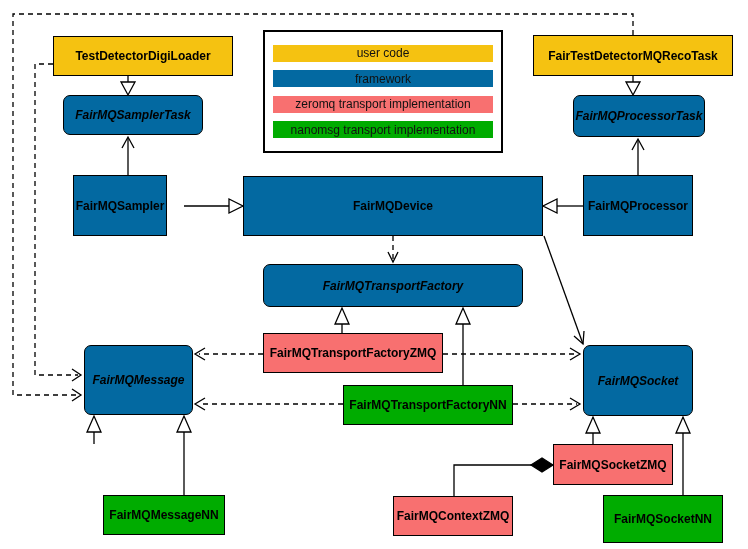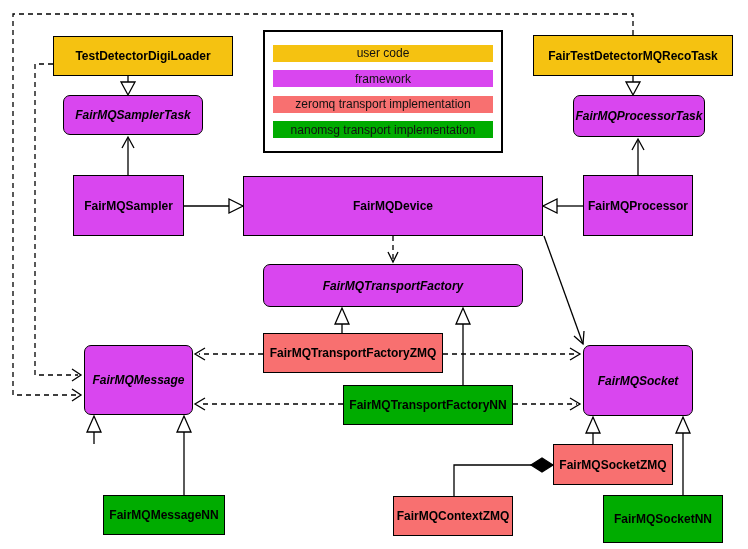--- a/index.html
+++ b/index.html
@@ -8,21 +8,21 @@
     font-family:"Liberation Sans",sans-serif;
   }
   #edges{position:absolute;left:0;top:0;width:748px;height:549px;}
   .node{
     position:absolute;box-sizing:border-box;border:1.6px solid #000;
     display:flex;align-items:center;justify-content:center;text-align:center;
     font-weight:bold;font-size:12px;color:#000;white-space:nowrap;
   }
   .abstract{font-style:italic;border-radius:7px;}
   .c-user{background:#F5C211;}
-  .c-fw{background:#d946ef;}
+  .c-fw{background:#0369a1;}
   .c-zmq{background:#F87070;}
   .c-nn{background:#00AC00;}
   #legend{
     position:absolute;left:263px;top:30px;width:240px;height:123px;
     box-sizing:border-box;border:2px solid #000;background:#fff;
     display:flex;flex-direction:column;justify-content:space-evenly;
     align-items:center;padding:4px 13px;
   }
   .legend-bar{
     width:220px;height:17px;display:flex;align-items:center;justify-content:center;
@@ -162,21 +162,21 @@
   </div>
 
   <div class="node c-user" style="left:53px;top:36px;width:180px;height:40px;">TestDetectorDigiLoader</div>
 
   <div class="node c-user" style="left:533px;top:35px;width:200px;height:41px;">FairTestDetectorMQRecoTask</div>
 
   <div class="node c-fw abstract" style="left:63px;top:95px;width:140px;height:40px;">FairMQSamplerTask</div>
 
   <div class="node c-fw abstract" style="left:573px;top:95px;width:132px;height:42px;">FairMQProcessorTask</div>
 
-  <div class="node c-fw" style="left:73px;top:175px;width:111px;height:61px;">FairMQSampler</div>
+  <div class="node c-fw" style="left:73px;top:175px;width:94px;height:61px;">FairMQSampler</div>
 
   <div class="node c-fw" style="left:243px;top:176px;width:300px;height:60px;">FairMQDevice</div>
 
   <div class="node c-fw abstract" style="left:263px;top:264px;width:260px;height:43px;">FairMQTransportFactory</div>
 
   <div class="node c-fw" style="left:583px;top:175px;width:110px;height:61px;">FairMQProcessor</div>
 
   <div class="node c-zmq" style="left:263px;top:333px;width:180px;height:40px;">FairMQTransportFactoryZMQ</div>
 
   <div class="node c-nn" style="left:343px;top:385px;width:170px;height:40px;">FairMQTransportFactoryNN</div>

